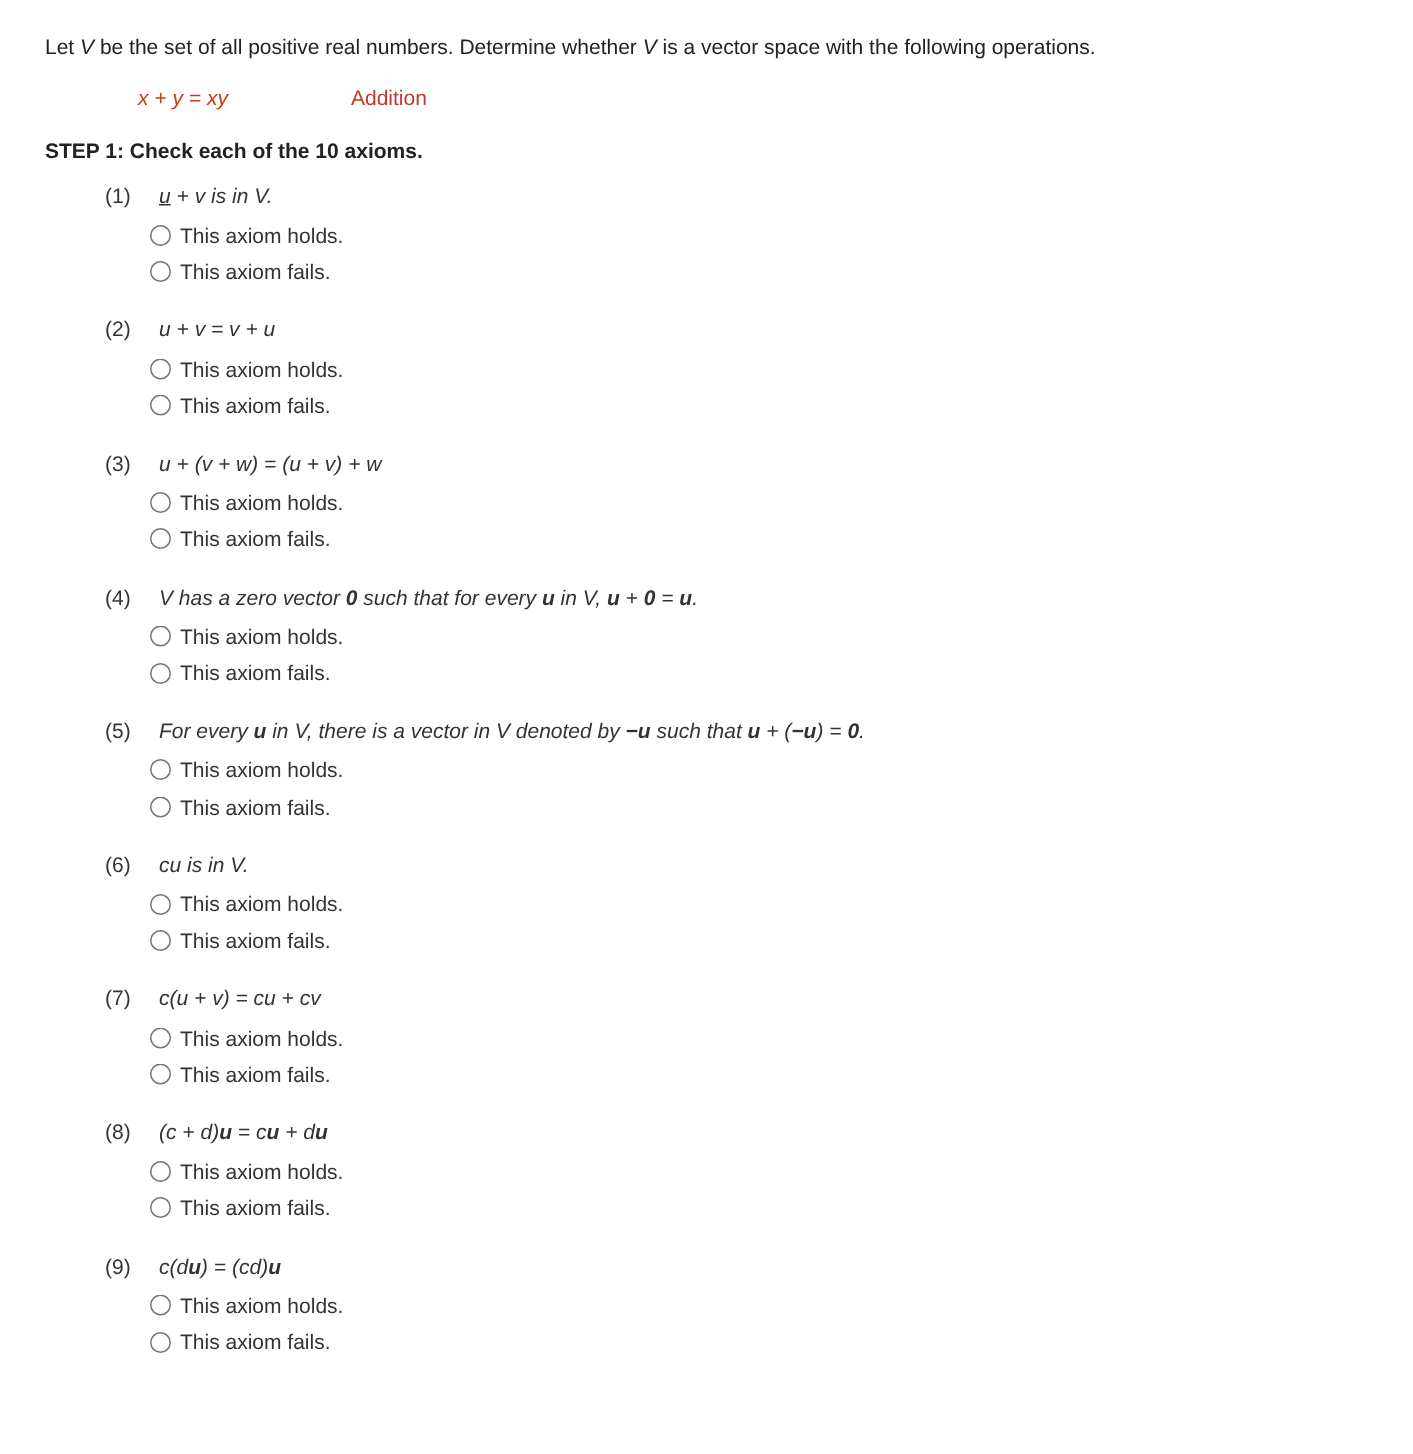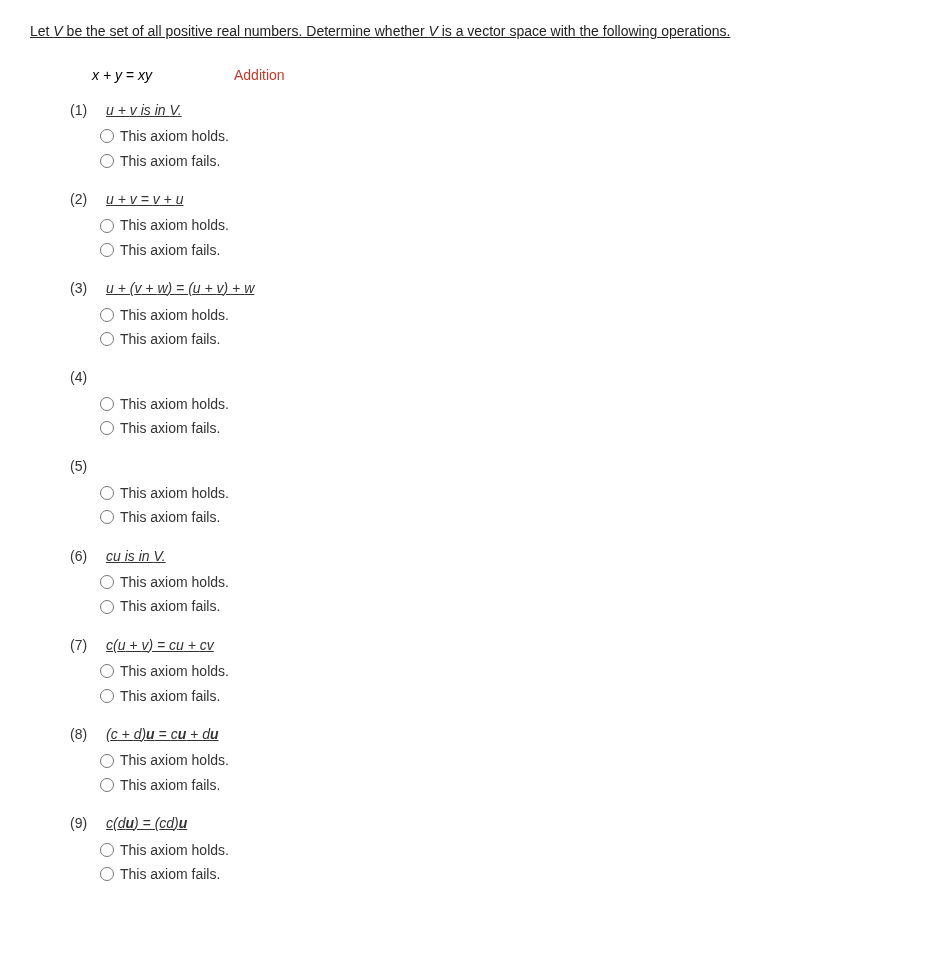--- a/index.html
+++ b/index.html
@@ -4,29 +4,29 @@
   <style>
     * { box-sizing: border-box; margin: 0; padding: 0; }
     body {
       font-family: Arial, sans-serif;
       font-size: 14px;
       color: #222;
       background: #fff;
       padding: 20px 30px;
       line-height: 1.6;
     }
-    .intro-text { margin-bottom: 20px; text-decoration: underline; }
+    .intro-text { margin-bottom: 10px; }
     .operations-table {
       margin-left: 60px;
       margin-bottom: 10px;
     }
     .operations-table tr td:first-child {
       min-width: 140px;
       font-style: italic;
-      color: #000000;
+      color: #c2410c;
     }
     .operations-table tr td:last-child {
       color: #c0392b;
     }
     .if-it-is { margin-bottom: 14px; }
     .step-header {
       font-weight: bold;
       margin-bottom: 8px;
     }
     .step-header span { font-weight: bold; }
@@ -43,21 +43,20 @@
       gap: 6px;
     }
     .axiom-num {
       font-style: normal;
       color: #333;
       min-width: 30px;
     }
     .axiom-desc {
       font-style: italic;
       color: #333;
-      text-decoration: underline;
     }
     .axiom-desc em { font-style: italic; }
     .radio-option {
       display: flex;
       align-items: center;
       gap: 6px;
       margin-left: 30px;
       margin-bottom: 2px;
       cursor: pointer;
     }
@@ -87,20 +86,23 @@
         <em>x</em> + <em>y</em> = <em>xy</em>
       </td>
       <td>Addition</td>
     </tr>
   </tbody>
     </table>
 
 </div>
 
 <div>
+  <p class="step-header">
+    <span>STEP 1:</span> Check each of the 10 axioms.
+  </p>
 
   <div class="axioms-container">
 
     <div class="axiom-block">
       <div class="axiom-title">
         <span class="axiom-num">(1)</span>
         <span class="axiom-desc">
           <span class="underline"><em>u</em></span> + <em>v</em> is in <em>V</em>.
         </span>
       </div>
@@ -144,34 +146,40 @@
       </label>
       <label class="radio-option">
         <input type="radio" name="axiom3" value="fails" style="">
         <span class="radio-label">This axiom fails.</span>
       </label>
     </div>
 
     <div class="axiom-block">
       <div class="axiom-title">
         <span class="axiom-num">(4)</span>
+        <span class="axiom-desc">
+          <em>V</em> has a zero vector <strong>0</strong> such that for every <strong><em>u</em></strong> in <em>V</em>, <strong><em>u</em></strong> + <strong>0</strong> = <strong><em>u</em></strong>.
+        </span>
       </div>
       <label class="radio-option">
         <input type="radio" name="axiom4" value="holds" style="">
         <span class="radio-label">This axiom holds.</span>
       </label>
       <label class="radio-option">
         <input type="radio" name="axiom4" value="fails" style="">
         <span class="radio-label">This axiom fails.</span>
       </label>
     </div>
 
     <div class="axiom-block">
       <div class="axiom-title">
         <span class="axiom-num">(5)</span>
+        <span class="axiom-desc">
+          For every <strong><em>u</em></strong> in <em>V</em>, there is a vector in <em>V</em> denoted by <strong>−u</strong> such that <strong><em>u</em></strong> + (<strong>−u</strong>) = <strong>0</strong>.
+        </span>
       </div>
       <label class="radio-option">
         <input type="radio" name="axiom5" value="holds" style="">
         <span class="radio-label">This axiom holds.</span>
       </label>
       <label class="radio-option">
         <input type="radio" name="axiom5" value="fails" style="">
         <span class="radio-label">This axiom fails.</span>
       </label>
     </div>

